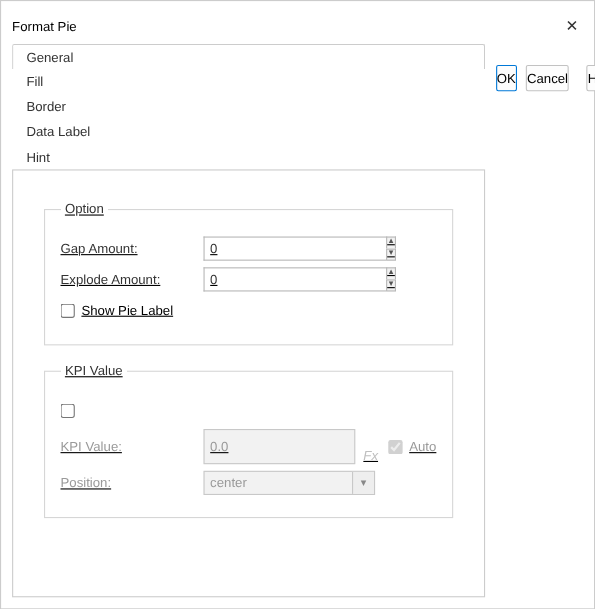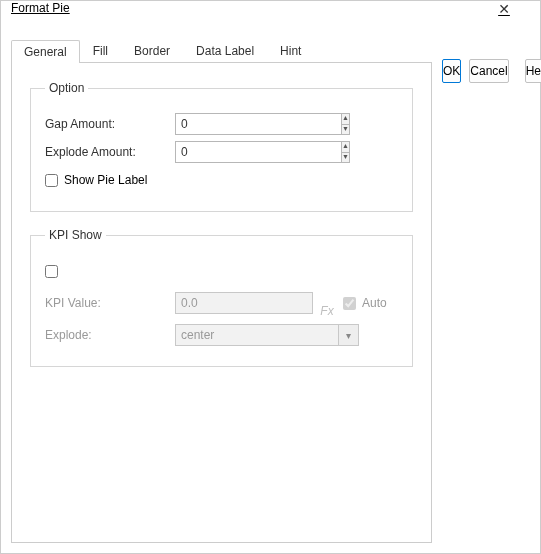--- a/index.html
+++ b/index.html
@@ -1,42 +1,42 @@
 <!DOCTYPE html>
 <html><head>
 <meta charset="utf-8">
 <style>
   * { box-sizing: border-box; font-family: "Segoe UI", Tahoma, sans-serif; font-size: 12px; }
   body { margin: 0; background: #fff; }
   .dialog { width: 541px; height: 554px; border: 1px solid #ccc; background: #fff; display: flex; flex-direction: column; }
-  .titlebar { height: 30px; display: flex; align-items: flex-start; padding: 0 20px 0 10px; text-decoration: underline; }
+  .titlebar { height: 30px; display: flex; align-items: flex-end; padding: 0 4px 0 10px; }
   .titlebar .title { flex: 1; }
   .titlebar .close { width: 32px; text-align: center; font-size: 14px; color: #333; cursor: pointer; }
   .body { flex: 1; display: flex; padding: 8px 10px 10px 10px; gap: 10px; }
   .left { flex: 1; display: flex; flex-direction: column; }
-  .tabs { display: flex; position: relative; z-index: 2; }
+  .tabs { display: flex; position: relative; z-index: 2; flex-direction: column; }
   .tab { padding: 4px 12px; border: 1px solid transparent; border-bottom: none; color: #333; cursor: pointer; position: relative; }
   .tab.active { border-color: #ccc; background: #fff; border-top-left-radius: 2px; border-top-right-radius: 2px; top: 1px; }
-  .panel { flex: 1; border: 1px solid #ccc; padding: 18px; }
+  .panel { flex: 1; border: 1px solid #ccc; padding: 28px; text-decoration: underline; }
   fieldset { border: 1px solid #d6d6d6; margin: 0 0 16px 0; padding: 12px 14px 14px 14px; }
   legend { padding: 0 4px; color: #333; }
   .row { display: flex; align-items: center; margin: 6px 0; min-height: 22px; }
   .lab { width: 130px; color: #333; }
   .lab.disabled, .disabled { color: #9a9a9a; }
   .spinbox { display: flex; width: 104px; height: 22px; }
   .spinbox input { flex: 1; border: 1px solid #b7b7b7; border-right: none; padding: 0 5px; height: 22px; background: #fff; color: #333; }
   .spin-btns { display: flex; flex-direction: column; width: 16px; }
   .spin-btns .sb { flex: 1; border: 1px solid #b7b7b7; background: #f2f2f2; font-size: 7px; line-height: 1; text-align: center; cursor: pointer; color: #555; }
   .spin-btns .sb:first-child { border-bottom: none; }
   .chk { display: inline-flex; align-items: center; gap: 6px; }
   input[type=checkbox] { width: 13px; height: 13px; margin: 0; }
-  .txt { border: 1px solid #c8c8c8; height: 22px; padding: 0 5px; width: 138px; }
+  .txt { border: 1px solid #c8c8c8; height: 32px; padding: 0 5px; width: 138px; }
   .txt[disabled] { background: #f2f2f2; color: #9a9a9a; }
   .fx { width: 20px; text-align: center; color: #bfbfbf; font-style: italic; margin: 16px 6px 0 4px; }
-  .select { position: relative; width: 184px; height: 22px; }
+  .select { position: relative; width: 156px; height: 22px; }
   .select input { width: 100%; height: 22px; border: 1px solid #c8c8c8; padding: 0 22px 0 5px; background: #f2f2f2; color: #9a9a9a; }
   .select .arrow { position: absolute; right: 1px; top: 1px; width: 20px; height: 20px; border-left: 1px solid #c8c8c8; background: #eee; display: flex; align-items: center; justify-content: center; color: #888; font-size: 10px; cursor: pointer; }
   .right { width: 88px; display: flex; flex-direction: row; gap: 8px; padding-top: 20px; }
   .btn { height: 24px; border: 1px solid #c2c2c2; background: #fdfdfd; cursor: pointer; display: flex; align-items: center; justify-content: center; border-radius: 2px; }
   .btn.primary { border-color: #0078d7; }
   .right .spacer { height: 10px; }
 </style>
 </head>
 <body>
 
@@ -83,40 +83,40 @@
 
           <div class="row">
             <label class="chk">
               <input type="checkbox" style="">
               <span>Show Pie Label</span>
             </label>
           </div>
         </fieldset>
 
         <fieldset>
-          <legend>KPI Show</legend>
+          <legend>KPI Value</legend>
 
           <div class="row">
             <label class="chk">
               <input type="checkbox" style="">
             </label>
           </div>
 
           <div class="row">
             <div class="lab disabled">KPI Value:</div>
             <input class="txt" type="text" disabled="" value="0.0" style="">
             <div class="fx">Fx</div>
             <label class="chk disabled">
               <input type="checkbox" checked="" disabled="" style="">
               <span>Auto</span>
             </label>
           </div>
 
           <div class="row">
-            <div class="lab disabled">Explode:</div>
+            <div class="lab disabled">Position:</div>
             <div class="select">
               <input type="text" disabled="" value="center" style="">
               <div class="arrow">▾</div>
             </div>
           </div>
         </fieldset>
 
       </div>
     </div>
 

